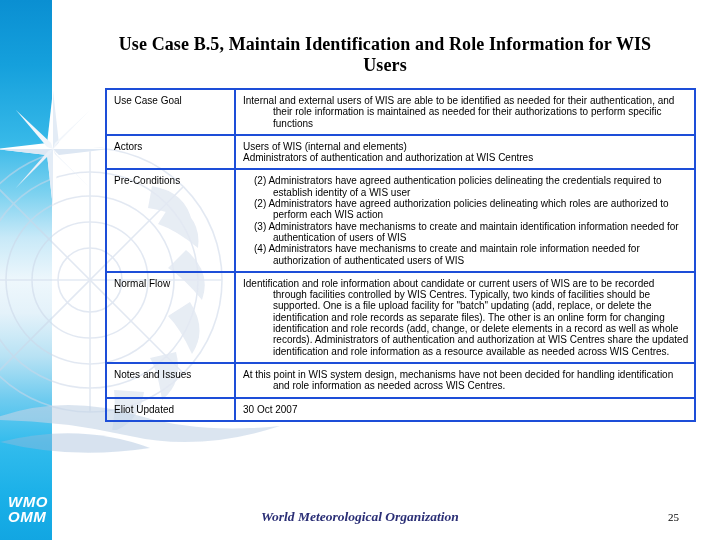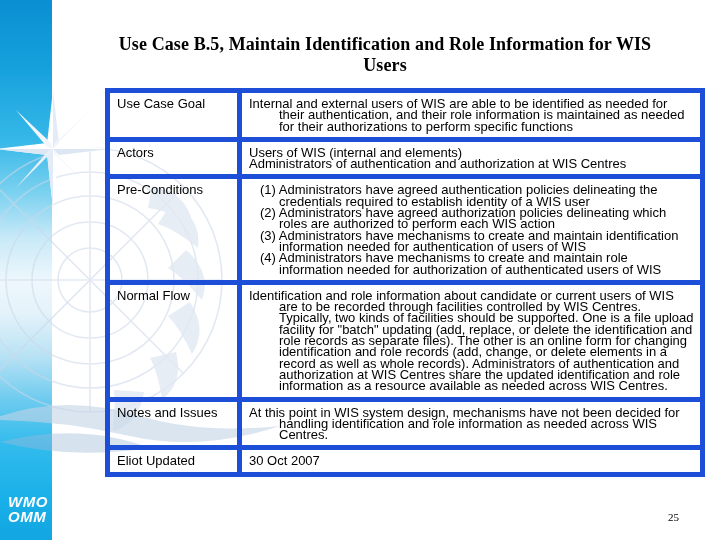--- a/index.html
+++ b/index.html
@@ -89,23 +89,23 @@
   #uc-table {
     position: absolute;
     left: 105px;
     top: 88px;
     width: 563px;
     border-collapse: collapse;
     table-layout: fixed;
     background: transparent;
   }
   #uc-table td {
-    border: 5px solid #1d4ed8;
+    border: 2px solid #1d4ed8;
     vertical-align: top;
-    font-size: 13px;
+    font-size: 10px;
     line-height: 11.3px;
     color: #000000;
     padding: 5px 5px 5px 7px;
     background: transparent;
   }
   #uc-table td.label {
     width: 115px;
   }
   #uc-table td.value {
     width: 446px;
@@ -224,21 +224,21 @@
         <tr>
           <td class="label">Actors</td>
           <td class="value">
             <div class="plain">Users of WIS (internal and elements)</div>
             <div class="plain">Administrators of authentication and authorization at WIS Centres</div>
           </td>
         </tr>
         <tr>
           <td class="label">Pre-Conditions</td>
           <td class="value">
-            <div class="hang-num">(1) Administrators have agreed authentication policies delineating the credentials required to establish identity of a WIS user</div>
+            <div class="hang-num">(2) Administrators have agreed authentication policies delineating the credentials required to establish identity of a WIS user</div>
             <div class="hang-num">(2) Administrators have agreed authorization policies delineating which roles are authorized to perform each WIS action</div>
             <div class="hang-num">(3) Administrators have mechanisms to create and maintain identification information needed for authentication of users of WIS</div>
             <div class="hang-num">(4) Administrators have mechanisms to create and maintain role information needed for authorization of authenticated users of WIS</div>
           </td>
         </tr>
         <tr>
           <td class="label">Normal Flow</td>
           <td class="value">
             <div class="hang">Identification and role information about candidate or current users of WIS are to be recorded through facilities controlled by WIS Centres.  Typically, two kinds of facilities should be supported.  One is a file upload facility for "batch" updating (add, replace, or delete the identification and role records as separate files).  The other is an online form for changing identification and role records (add, change, or delete elements in a record as well as whole records).  Administrators of authentication and authorization at WIS Centres share the updated identification and role information as a resource available as needed across WIS Centres.</div>
           </td>
@@ -256,16 +256,17 @@
           </td>
         </tr>
       </tbody>
   </table>
 
   <div id="logo">
     <div>WMO</div>
     <div>OMM</div>
   </div>
 
+  <div id="footer-org">World Meteorological Organization</div>
 
   <div id="page-num">25</div>
 
 </div>
 
 </body></html>

